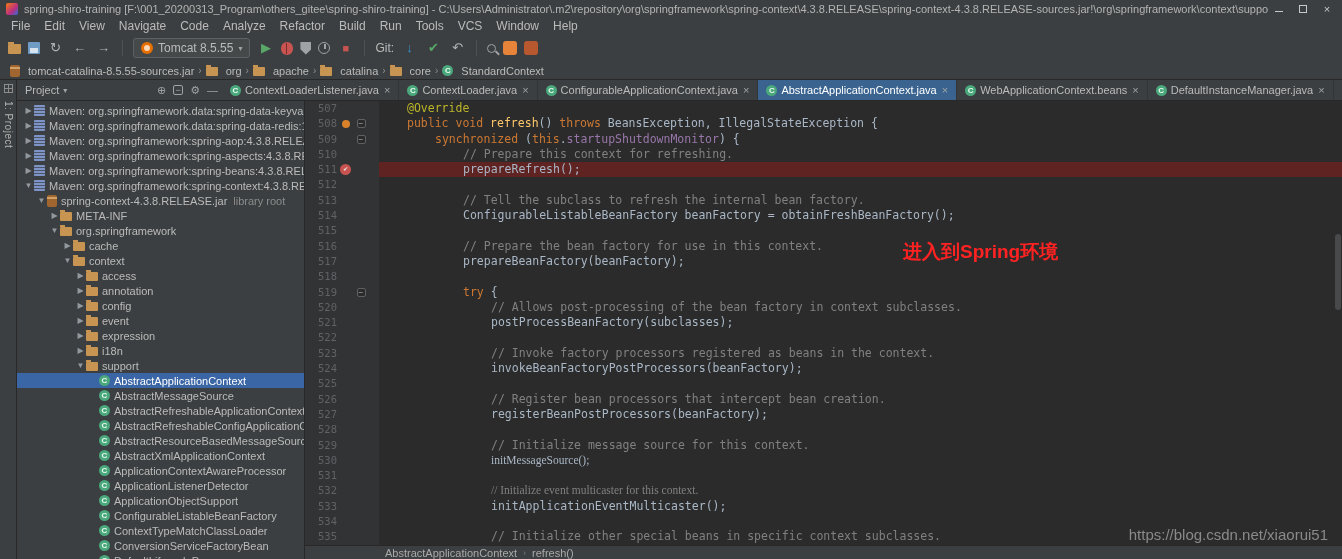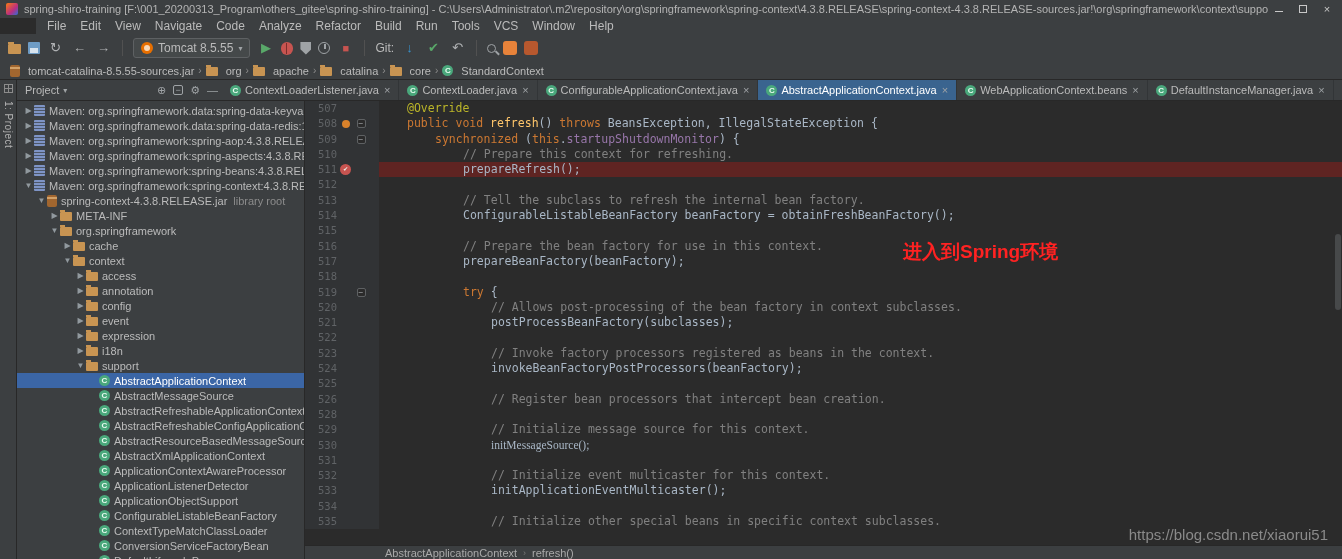--- a/index.html
+++ b/index.html
@@ -14,21 +14,21 @@
   .titlebar { height:18px; background:#3c3f41; display:flex; align-items:center; padding:0 4px; }
   .ij-logo { width:12px; height:12px; border-radius:2px; flex:none;
     background:linear-gradient(135deg,#f97a12 0%,#b92d82 60%,#2e6fd8 100%); margin:0 6px 0 2px; }
   .title-text { flex:1; font-size:11px; color:#b4b4b4; white-space:nowrap; overflow:hidden; }
   .win-controls { display:flex; gap:2px; flex:none; }
   .win-btn { width:22px; height:16px; display:flex; align-items:center; justify-content:center; color:#c8c8c8; font-size:11px; }
   .wb-min { width:8px; border-bottom:1px solid #c8c8c8; height:5px; }
   .wb-max { width:8px; height:8px; border:1px solid #c8c8c8; }
 
   
-  .menubar { height:16px; background:#3c3f41; display:flex; align-items:center; padding-left:4px;margin-left:36px; }
+  .menubar { height:16px; background:#3c3f41; display:flex; align-items:center; padding-left:4px; }
   .menu-item { padding:0 7px; font-size:12px; color:#bbbbbb; line-height:16px; }
 
   
   .toolbar { height:28px; background:#3c3f41; display:flex; align-items:center; padding:0 8px; gap:7px; }
   .tb-sep { width:1px; height:16px; background:#515151; margin:0 3px; }
   .tb-glyph { font-size:13px; color:#afb1b3; width:17px; text-align:center; line-height:16px; }
   .tb-run { color:#59A869; }
   .tb-blue { color:#3794D0; }
   .tb-green { color:#59A869; }
   .tb-stop { color:#C75450; font-size:11px; }
@@ -456,25 +456,26 @@
                 <div class="code-row"><span class="gutter"><span class="lnum">517</span><span class="gslot"></span><span class="fslot"></span></span><span class="codecell" style="padding-left: 84px;"><span class="t-pl">prepareBeanFactory(beanFactory);</span></span></div>
                 <div class="code-row"><span class="gutter"><span class="lnum">518</span><span class="gslot"></span><span class="fslot"></span></span><span class="codecell" style="padding-left: 0px;"></span></div>
                 <div class="code-row"><span class="gutter"><span class="lnum">519</span><span class="gslot"></span><span class="fslot"><span class="fold">−</span></span></span><span class="codecell" style="padding-left: 84px;"><span class="t-kw">try </span><span class="t-pl">{</span></span></div>
                 <div class="code-row"><span class="gutter"><span class="lnum">520</span><span class="gslot"></span><span class="fslot"></span></span><span class="codecell" style="padding-left: 112px;"><span class="t-cm">// Allows post-processing of the bean factory in context subclasses.</span></span></div>
                 <div class="code-row"><span class="gutter"><span class="lnum">521</span><span class="gslot"></span><span class="fslot"></span></span><span class="codecell" style="padding-left: 112px;"><span class="t-pl">postProcessBeanFactory(subclasses);</span></span></div>
                 <div class="code-row"><span class="gutter"><span class="lnum">522</span><span class="gslot"></span><span class="fslot"></span></span><span class="codecell" style="padding-left: 0px;"></span></div>
                 <div class="code-row"><span class="gutter"><span class="lnum">523</span><span class="gslot"></span><span class="fslot"></span></span><span class="codecell" style="padding-left: 112px;"><span class="t-cm">// Invoke factory processors registered as beans in the context.</span></span></div>
                 <div class="code-row"><span class="gutter"><span class="lnum">524</span><span class="gslot"></span><span class="fslot"></span></span><span class="codecell" style="padding-left: 112px;"><span class="t-pl">invokeBeanFactoryPostProcessors(beanFactory);</span></span></div>
                 <div class="code-row"><span class="gutter"><span class="lnum">525</span><span class="gslot"></span><span class="fslot"></span></span><span class="codecell" style="padding-left: 0px;"></span></div>
                 <div class="code-row"><span class="gutter"><span class="lnum">526</span><span class="gslot"></span><span class="fslot"></span></span><span class="codecell" style="padding-left: 112px;"><span class="t-cm">// Register bean processors that intercept bean creation.</span></span></div>
+                <div class="code-row"><span class="gutter"><span class="lnum">527</span><span class="gslot"></span><span class="fslot"></span></span><span class="codecell" style="padding-left: 112px;"><span class="t-pl">registerBeanPostProcessors(beanFactory);</span></span></div>
                 <div class="code-row"><span class="gutter"><span class="lnum">528</span><span class="gslot"></span><span class="fslot"></span></span><span class="codecell" style="padding-left: 0px;"></span></div>
                 <div class="code-row"><span class="gutter"><span class="lnum">529</span><span class="gslot"></span><span class="fslot"></span></span><span class="codecell" style="padding-left: 112px;"><span class="t-cm">// Initialize message source for this context.</span></span></div>
                 <div class="code-row"><span class="gutter"><span class="lnum">530</span><span class="gslot"></span><span class="fslot"></span></span><span class="codecell" style="padding-left: 112px; font-family: Liberation Serif, serif;"><span class="t-pl">initMessageSource();</span></span></div>
                 <div class="code-row"><span class="gutter"><span class="lnum">531</span><span class="gslot"></span><span class="fslot"></span></span><span class="codecell" style="padding-left: 0px;"></span></div>
-                <div class="code-row"><span class="gutter"><span class="lnum">532</span><span class="gslot"></span><span class="fslot"></span></span><span class="codecell" style="padding-left: 112px;"><span class="t-cm">// Initialize event multicaster for this context.</span></span></div>
+                <div class="code-row"><span class="gutter"><span class="lnum">532</span><span class="gslot"></span><span class="fslot"></span></span><span class="codecell" style="padding-left: 112px; font-family: Liberation Serif, serif;"><span class="t-cm">// Initialize event multicaster for this context.</span></span></div>
                 <div class="code-row"><span class="gutter"><span class="lnum">533</span><span class="gslot"></span><span class="fslot"></span></span><span class="codecell" style="padding-left: 112px;"><span class="t-pl">initApplicationEventMulticaster();</span></span></div>
                 <div class="code-row"><span class="gutter"><span class="lnum">534</span><span class="gslot"></span><span class="fslot"></span></span><span class="codecell" style="padding-left: 0px;"></span></div>
                 <div class="code-row"><span class="gutter"><span class="lnum">535</span><span class="gslot"></span><span class="fslot"></span></span><span class="codecell" style="padding-left: 112px;"><span class="t-cm">// Initialize other special beans in specific context subclasses.</span></span></div>
               </div>
             <div class="annotation-note">进入到Spring环境</div>
             <div class="watermark">https://blog.csdn.net/xiaorui51</div>
             <div class="scrollbar">
               <div class="scroll-thumb"></div>
             </div>
           </div>

